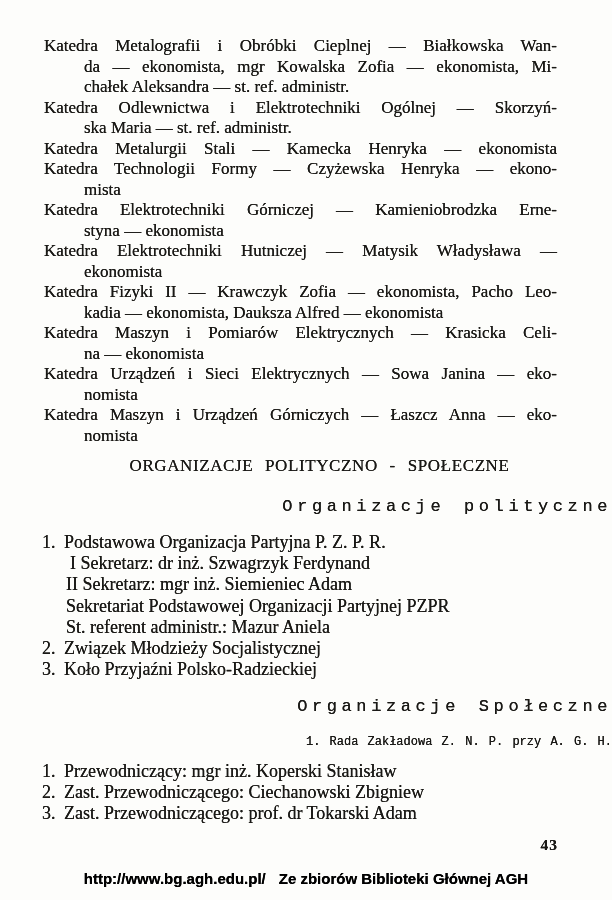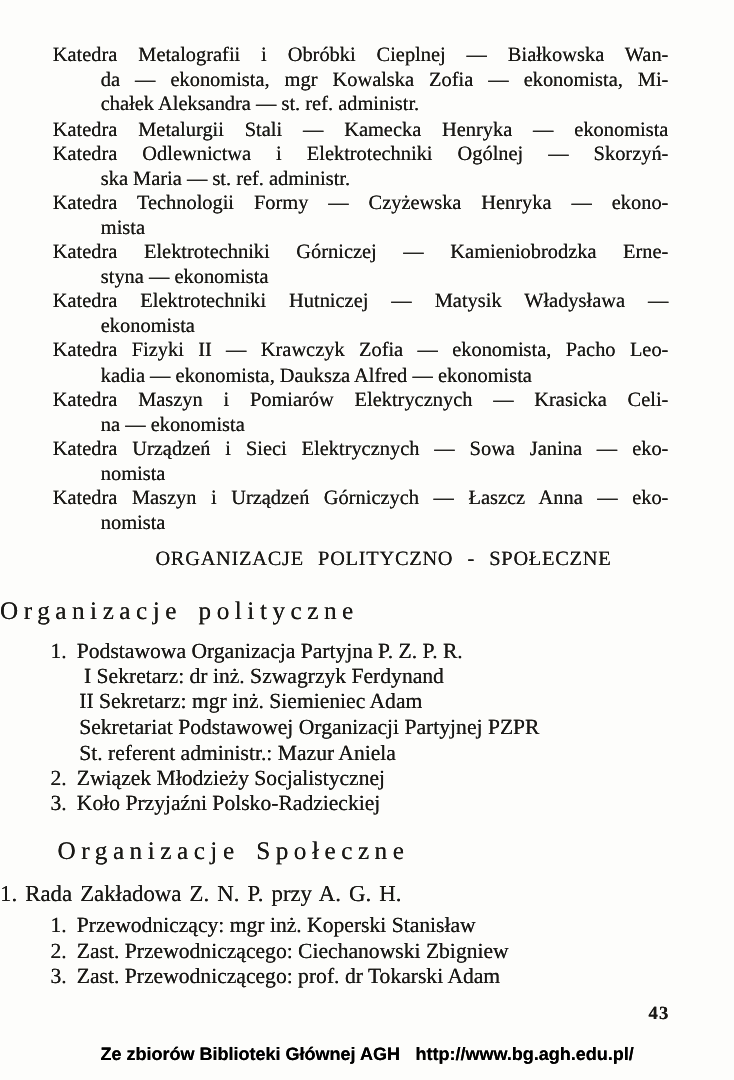--- a/index.html
+++ b/index.html
@@ -22,27 +22,27 @@
   .tline{white-space:normal;}
   .tline.cont{padding-left:40px;}
   .tline.fill{text-align:justify;text-align-last:justify;}
   
   .h-main{
     position:absolute;left:0;right:0;top:456px;
     text-align:center;font-size:17px;letter-spacing:.6px;word-spacing:7px;padding-left:27px;
   }
   .h-spaced{
     position:absolute;left:0;right:0;
-    text-align:left;font-size:21px;letter-spacing:4.6px;word-spacing:4px;
+    text-align:right;font-size:17px;letter-spacing:4.6px;word-spacing:4px;font-family:Liberation Mono, monospace;
   }
   .h-political{top:497px;}
   .h-social{top:697px;margin-left:48px;}
   .h-sub-centered{
     position:absolute;left:0;right:0;top:735px;
-    text-align:left;font-size:19px;word-spacing:2px;
+    text-align:right;font-size:12px;word-spacing:2px;font-family:Liberation Mono, monospace;
   }
   
   .nlist{position:absolute;left:42px;right:52px;font-size:18px;}
   .nlist-political{top:532px;line-height:21.2px;}
   .nlist-social{top:761px;line-height:20.8px;}
   .lnum{display:inline-block;width:22px;}
   .ldetail{padding-left:24px;}
   .lrow + .ldetail{padding-left:28px;}
   
   .pagenum{
@@ -62,25 +62,25 @@
 
 <div class="page">
 
   <div class="katedry">
       <div>
         <div class="tline fill">Katedra Metalografii i Obróbki Cieplnej — Białkowska Wan-</div>
         <div class="tline cont fill">da — ekonomista, mgr Kowalska Zofia — ekonomista, Mi-</div>
         <div class="tline cont">chałek Aleksandra — st. ref. administr.</div>
       </div>
       <div>
-        <div class="tline fill">Katedra Metalurgii Stali — Kamecka Henryka — ekonomista</div>
+        <div class="tline fill">Katedra Odlewnictwa i Elektrotechniki Ogólnej — Skorzyń-</div>
+        <div class="tline cont">ska Maria — st. ref. administr.</div>
       </div>
       <div>
-        <div class="tline fill">Katedra Odlewnictwa i Elektrotechniki Ogólnej — Skorzyń-</div>
-        <div class="tline cont">ska Maria — st. ref. administr.</div>
+        <div class="tline fill">Katedra Metalurgii Stali — Kamecka Henryka — ekonomista</div>
       </div>
       <div>
         <div class="tline fill">Katedra Technologii Formy — Czyżewska Henryka — ekono-</div>
         <div class="tline cont">mista</div>
       </div>
       <div>
         <div class="tline fill">Katedra Elektrotechniki Górniczej — Kamieniobrodzka Erne-</div>
         <div class="tline cont">styna — ekonomista</div>
       </div>
       <div>
@@ -137,17 +137,17 @@
         <div class="lrow"><span class="lnum">2.</span><span>Zast. Przewodniczącego: Ciechanowski Zbigniew</span></div>
       </div>
       <div>
         <div class="lrow"><span class="lnum">3.</span><span>Zast. Przewodniczącego: prof. dr Tokarski Adam</span></div>
       </div>
     </div>
 
   <div class="pagenum">43</div>
 
   <div class="stamp">
+    <span>http://www.bg.agh.edu.pl/</span>
     <span>Ze zbiorów Biblioteki Głównej AGH</span>
-    <span>http://www.bg.agh.edu.pl/</span>
   </div>
 
 </div>
 
 </body></html>

